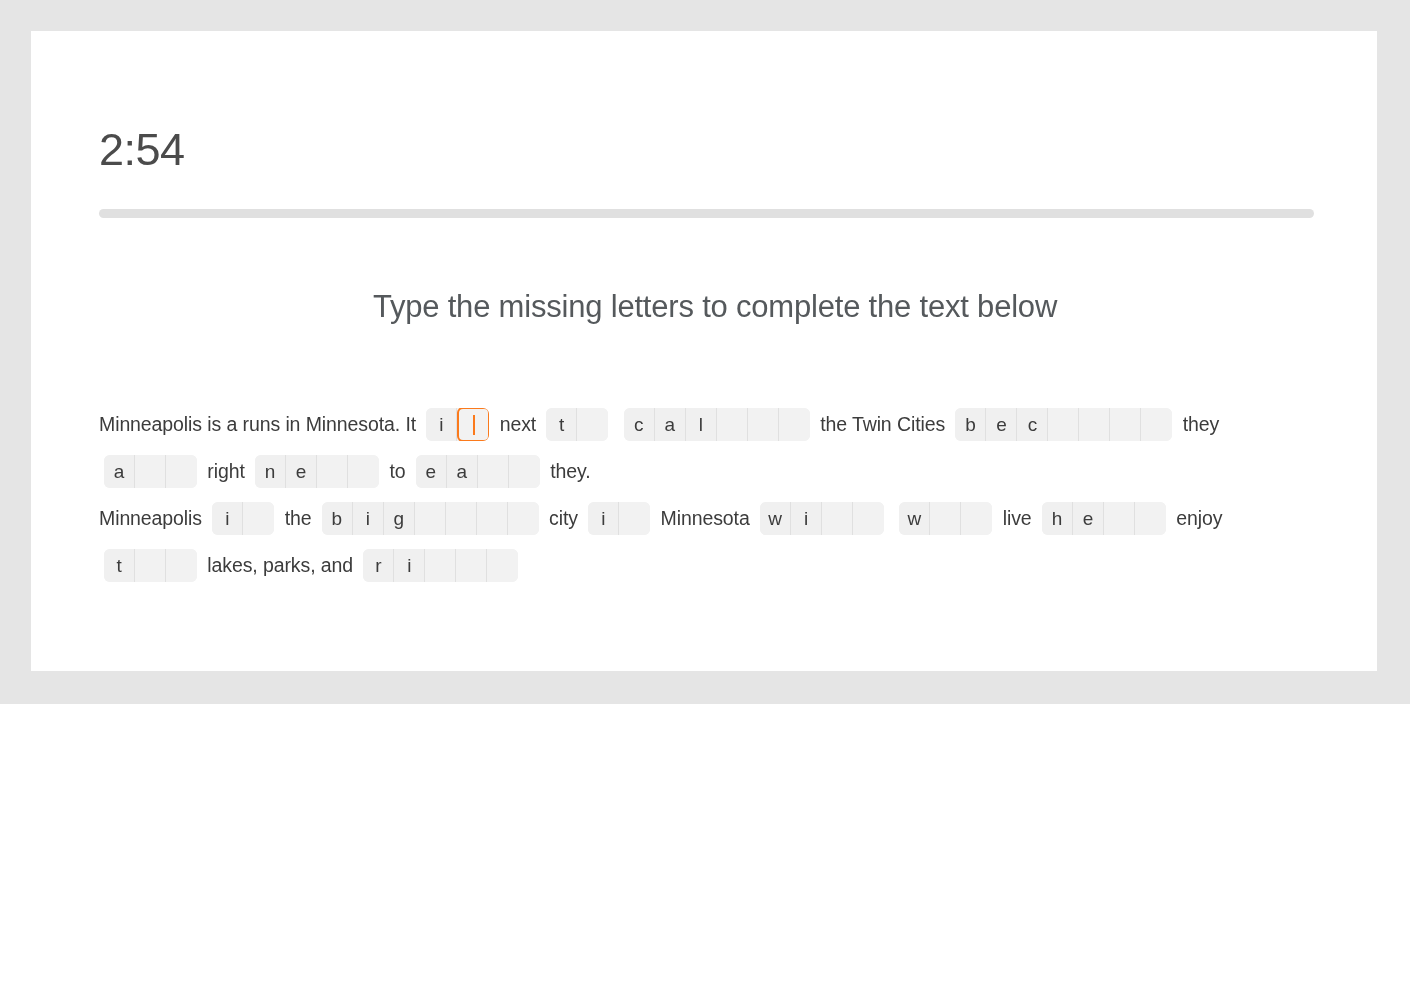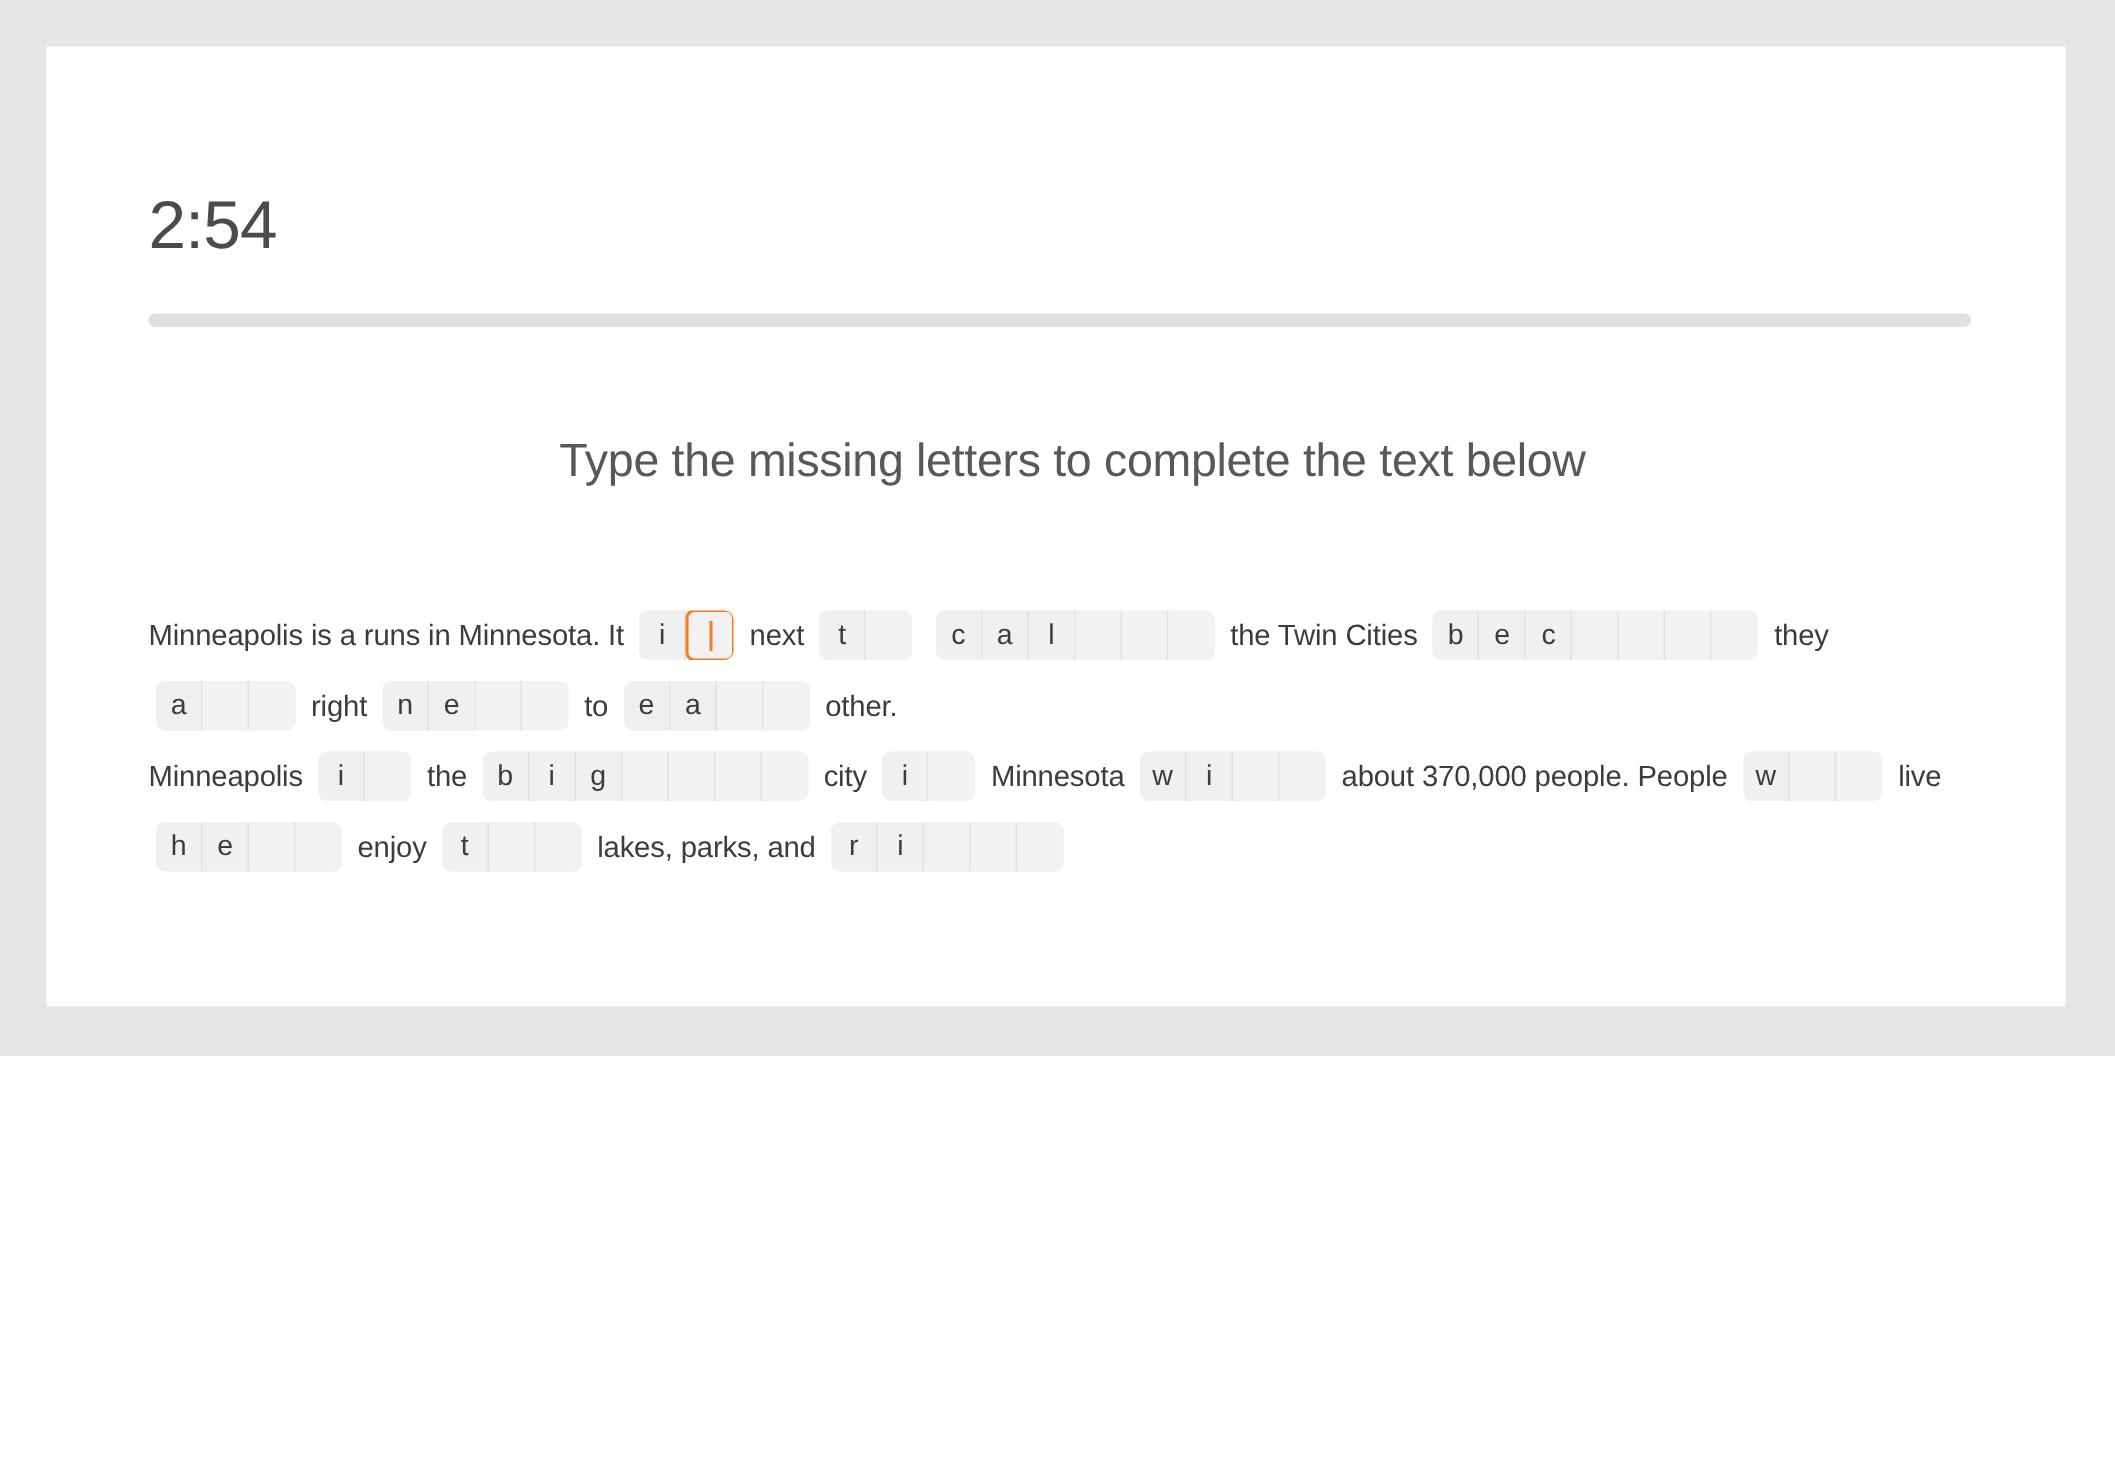--- a/index.html
+++ b/index.html
@@ -208,40 +208,40 @@
         </span> <span class="seg">right</span> <span class="blank" id="blank-6">
           <span class="cell">n</span>
           <span class="cell">e</span>
           <span class="cell empty"></span>
           <span class="cell empty"></span>
         </span> <span class="seg">to</span> <span class="blank" id="blank-7">
           <span class="cell">e</span>
           <span class="cell">a</span>
           <span class="cell empty"></span>
           <span class="cell empty"></span>
-        </span> <span class="seg">other.</span> <br><span class="seg">Minneapolis</span> <span class="blank" id="blank-8">
+        </span> <span class="seg">they.</span> <br><span class="seg">Minneapolis</span> <span class="blank" id="blank-8">
           <span class="cell">i</span>
           <span class="cell empty"></span>
         </span> <span class="seg">the</span> <span class="blank" id="blank-9">
           <span class="cell">b</span>
           <span class="cell">i</span>
           <span class="cell">g</span>
           <span class="cell empty"></span>
           <span class="cell empty"></span>
           <span class="cell empty"></span>
           <span class="cell empty"></span>
         </span> <span class="seg">city</span> <span class="blank" id="blank-10">
           <span class="cell">i</span>
           <span class="cell empty"></span>
         </span> <span class="seg">Minnesota</span> <span class="blank" id="blank-11">
           <span class="cell">w</span>
           <span class="cell">i</span>
           <span class="cell empty"></span>
           <span class="cell empty"></span>
-        </span> <span class="seg">about 370,000 people. People</span> <span class="blank" id="blank-12">
+        </span>  <span class="blank" id="blank-12">
           <span class="cell">w</span>
           <span class="cell empty"></span>
           <span class="cell empty"></span>
         </span> <span class="seg">live</span> <span class="blank" id="blank-13">
           <span class="cell">h</span>
           <span class="cell">e</span>
           <span class="cell empty"></span>
           <span class="cell empty"></span>
         </span> <span class="seg">enjoy</span> <span class="blank" id="blank-14">
           <span class="cell">t</span>

